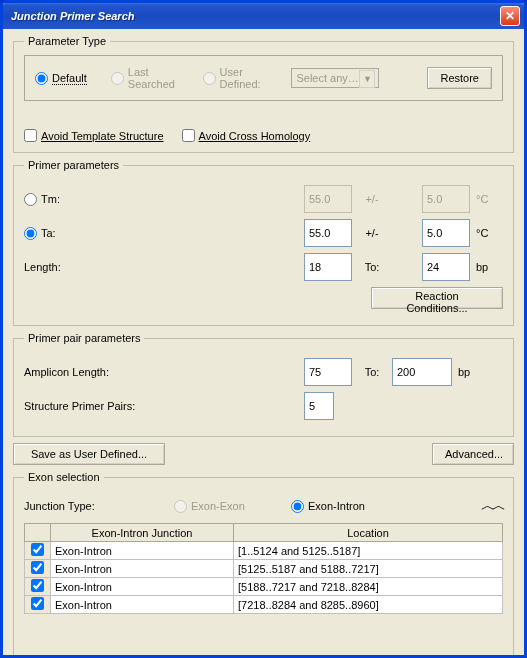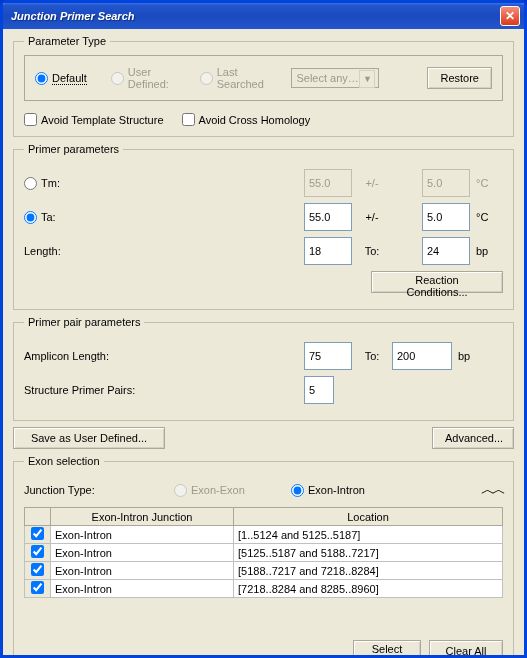--- a/index.html
+++ b/index.html
@@ -49,33 +49,33 @@
 
     <fieldset>
       <legend>Parameter Type</legend>
       <div class="radio-frame">
         <label class="radio">
           <input type="radio" name="ptype" checked="" style="">
           <span class="underline-focus">Default</span>
         </label>
         <label class="radio disabled">
           <input type="radio" name="ptype" disabled="" style="">
-          <span>User Defined:</span>
+          <span>Last Searched</span>
         </label>
         <label class="radio disabled">
           <input type="radio" name="ptype" disabled="" style="">
-          <span>Last Searched</span>
+          <span>User Defined:</span>
         </label>
         <div class="selbox">
           <span>Select any…</span>
         </div>
         <div class="spacer"></div>
         <button class="btn" style="width:74px">Restore</button>
       </div>
-      <div class="row" style="margin-top:12px; gap:18px;">
+      <div class="row" style="margin-top:28px; gap:18px;text-decoration:underline;">
         <label class="chk">
             <input type="checkbox" style="">
             <span>Avoid Template Structure</span>
           </label>
         <label class="chk">
             <input type="checkbox" style="">
             <span>Avoid Cross Homology</span>
           </label>
       </div>
     </fieldset>

